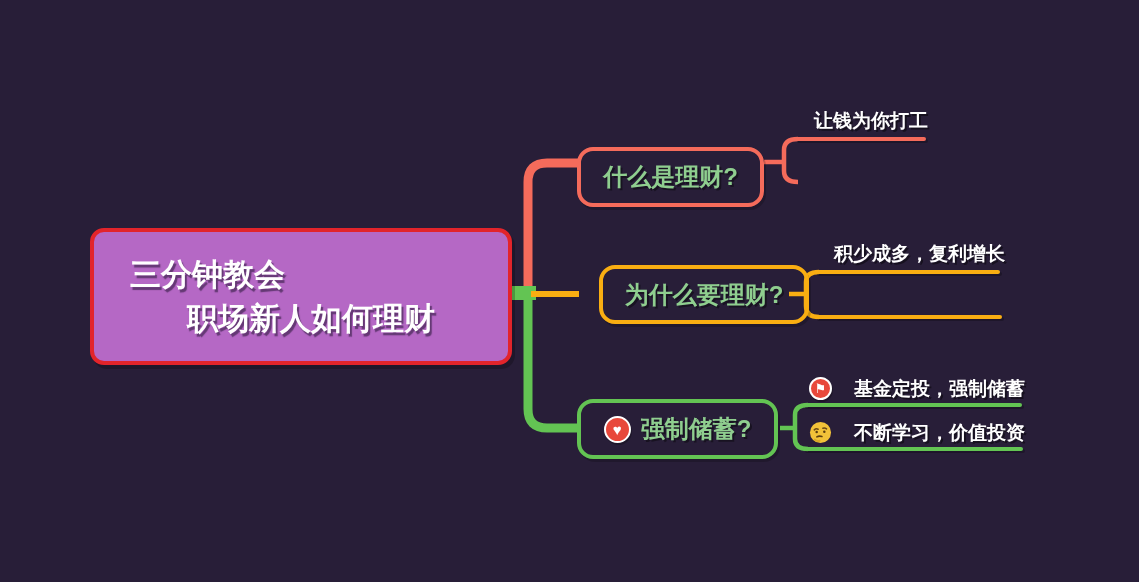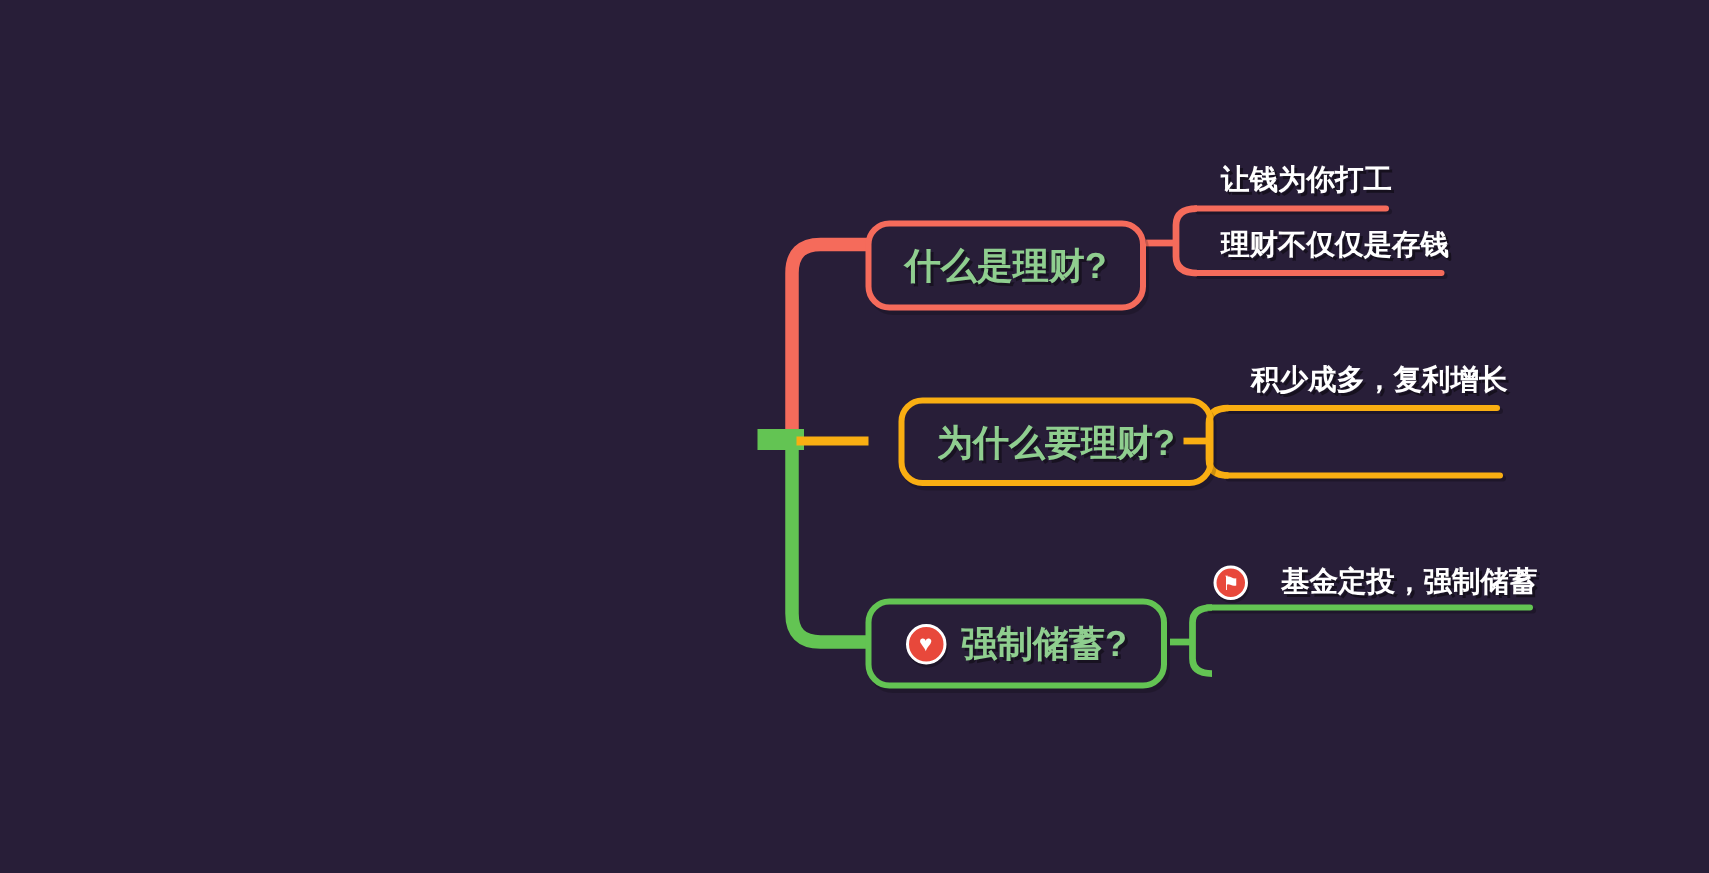--- a/index.html
+++ b/index.html
@@ -98,30 +98,30 @@
     <path class="stroke-coral" d="M 764 162 H 784" stroke-width="4.5"></path>
     <path class="stroke-coral" d="M 798 139 Q 784 139 784 150 V 171 Q 784 182 798 182" stroke-width="4.5"></path>
 
     <path class="stroke-amber" d="M 789 294 H 806" stroke-width="4.5"></path>
     <path class="stroke-amber" d="M 819 272 Q 806 272 806 282 V 306 Q 806 317 819 317" stroke-width="4.5"></path>
 
     <path class="stroke-green" d="M 780 428 H 795" stroke-width="4.5"></path>
     <path class="stroke-green" d="M 808 405 Q 795 405 795 415 V 439 Q 795 449 808 449" stroke-width="4.5"></path>
   </svg>
 
+  <div class="root-node">
+    <div class="root-line">三分钟教会</div>
+    <div class="root-line root-line2">职场新人如何理财</div>
+  </div>
 
   <div class="branch-box b1 box1">
     <span class="branch-label">什么是理财?</span>
   </div>
   <div class="leaf b1 l11">
     <span class="leaf-text">让钱为你打工</span>
-    <div class="uline"></div>
-  </div>
-  <div class="leaf b1 l12">
-    <span class="leaf-text">理财不仅仅是存钱</span>
     <div class="uline"></div>
   </div>
 
   <div class="branch-box b2 box2">
     <span class="branch-label">为什么要理财?</span>
   </div>
   <div class="leaf b2 l21">
     <span class="leaf-text">积少成多，复利增长</span>
     <div class="uline"></div>
   </div>
@@ -131,14 +131,29 @@
 
   <div class="branch-box b3 box3">
     <span class="marker marker-red marker-heart">♥</span>
     <span class="branch-label">强制储蓄?</span>
   </div>
   <div class="leaf b3 l31">
     <span class="marker marker-red">⚑</span>
     <span class="leaf-text">基金定投，强制储蓄</span>
     <div class="uline"></div>
   </div>
+  <div class="leaf b3 l32">
+    <span class="marker marker-face">
+      <svg width="23" height="23" viewBox="0 0 24 24">
+        <circle cx="12" cy="12" r="11" fill="#F2C239"></circle>
+        <path d="M5.5 9.2 Q7.5 7.4 9.5 8.6" stroke="#6B4A16" stroke-width="1.6" fill="none" stroke-linecap="round"></path>
+        <path d="M14.5 7.6 Q16.5 6.8 18.3 8.2" stroke="#6B4A16" stroke-width="1.6" fill="none" stroke-linecap="round"></path>
+        <circle cx="8" cy="11.6" r="1.3" fill="#5B3E10"></circle>
+        <circle cx="16" cy="11.2" r="1.3" fill="#5B3E10"></circle>
+        <path d="M8.2 16.6 Q10.5 15.2 13.5 16.2" stroke="#5B3E10" stroke-width="1.7" fill="none" stroke-linecap="round"></path>
+        <path d="M6.2 19.5 Q8.5 21.5 11 20.6" stroke="#D9A826" stroke-width="2.2" fill="none" stroke-linecap="round"></path>
+      </svg>
+    </span>
+    <span class="leaf-text">不断学习，价值投资</span>
+    <div class="uline"></div>
+  </div>
 
 </div>
 
 </body></html>

